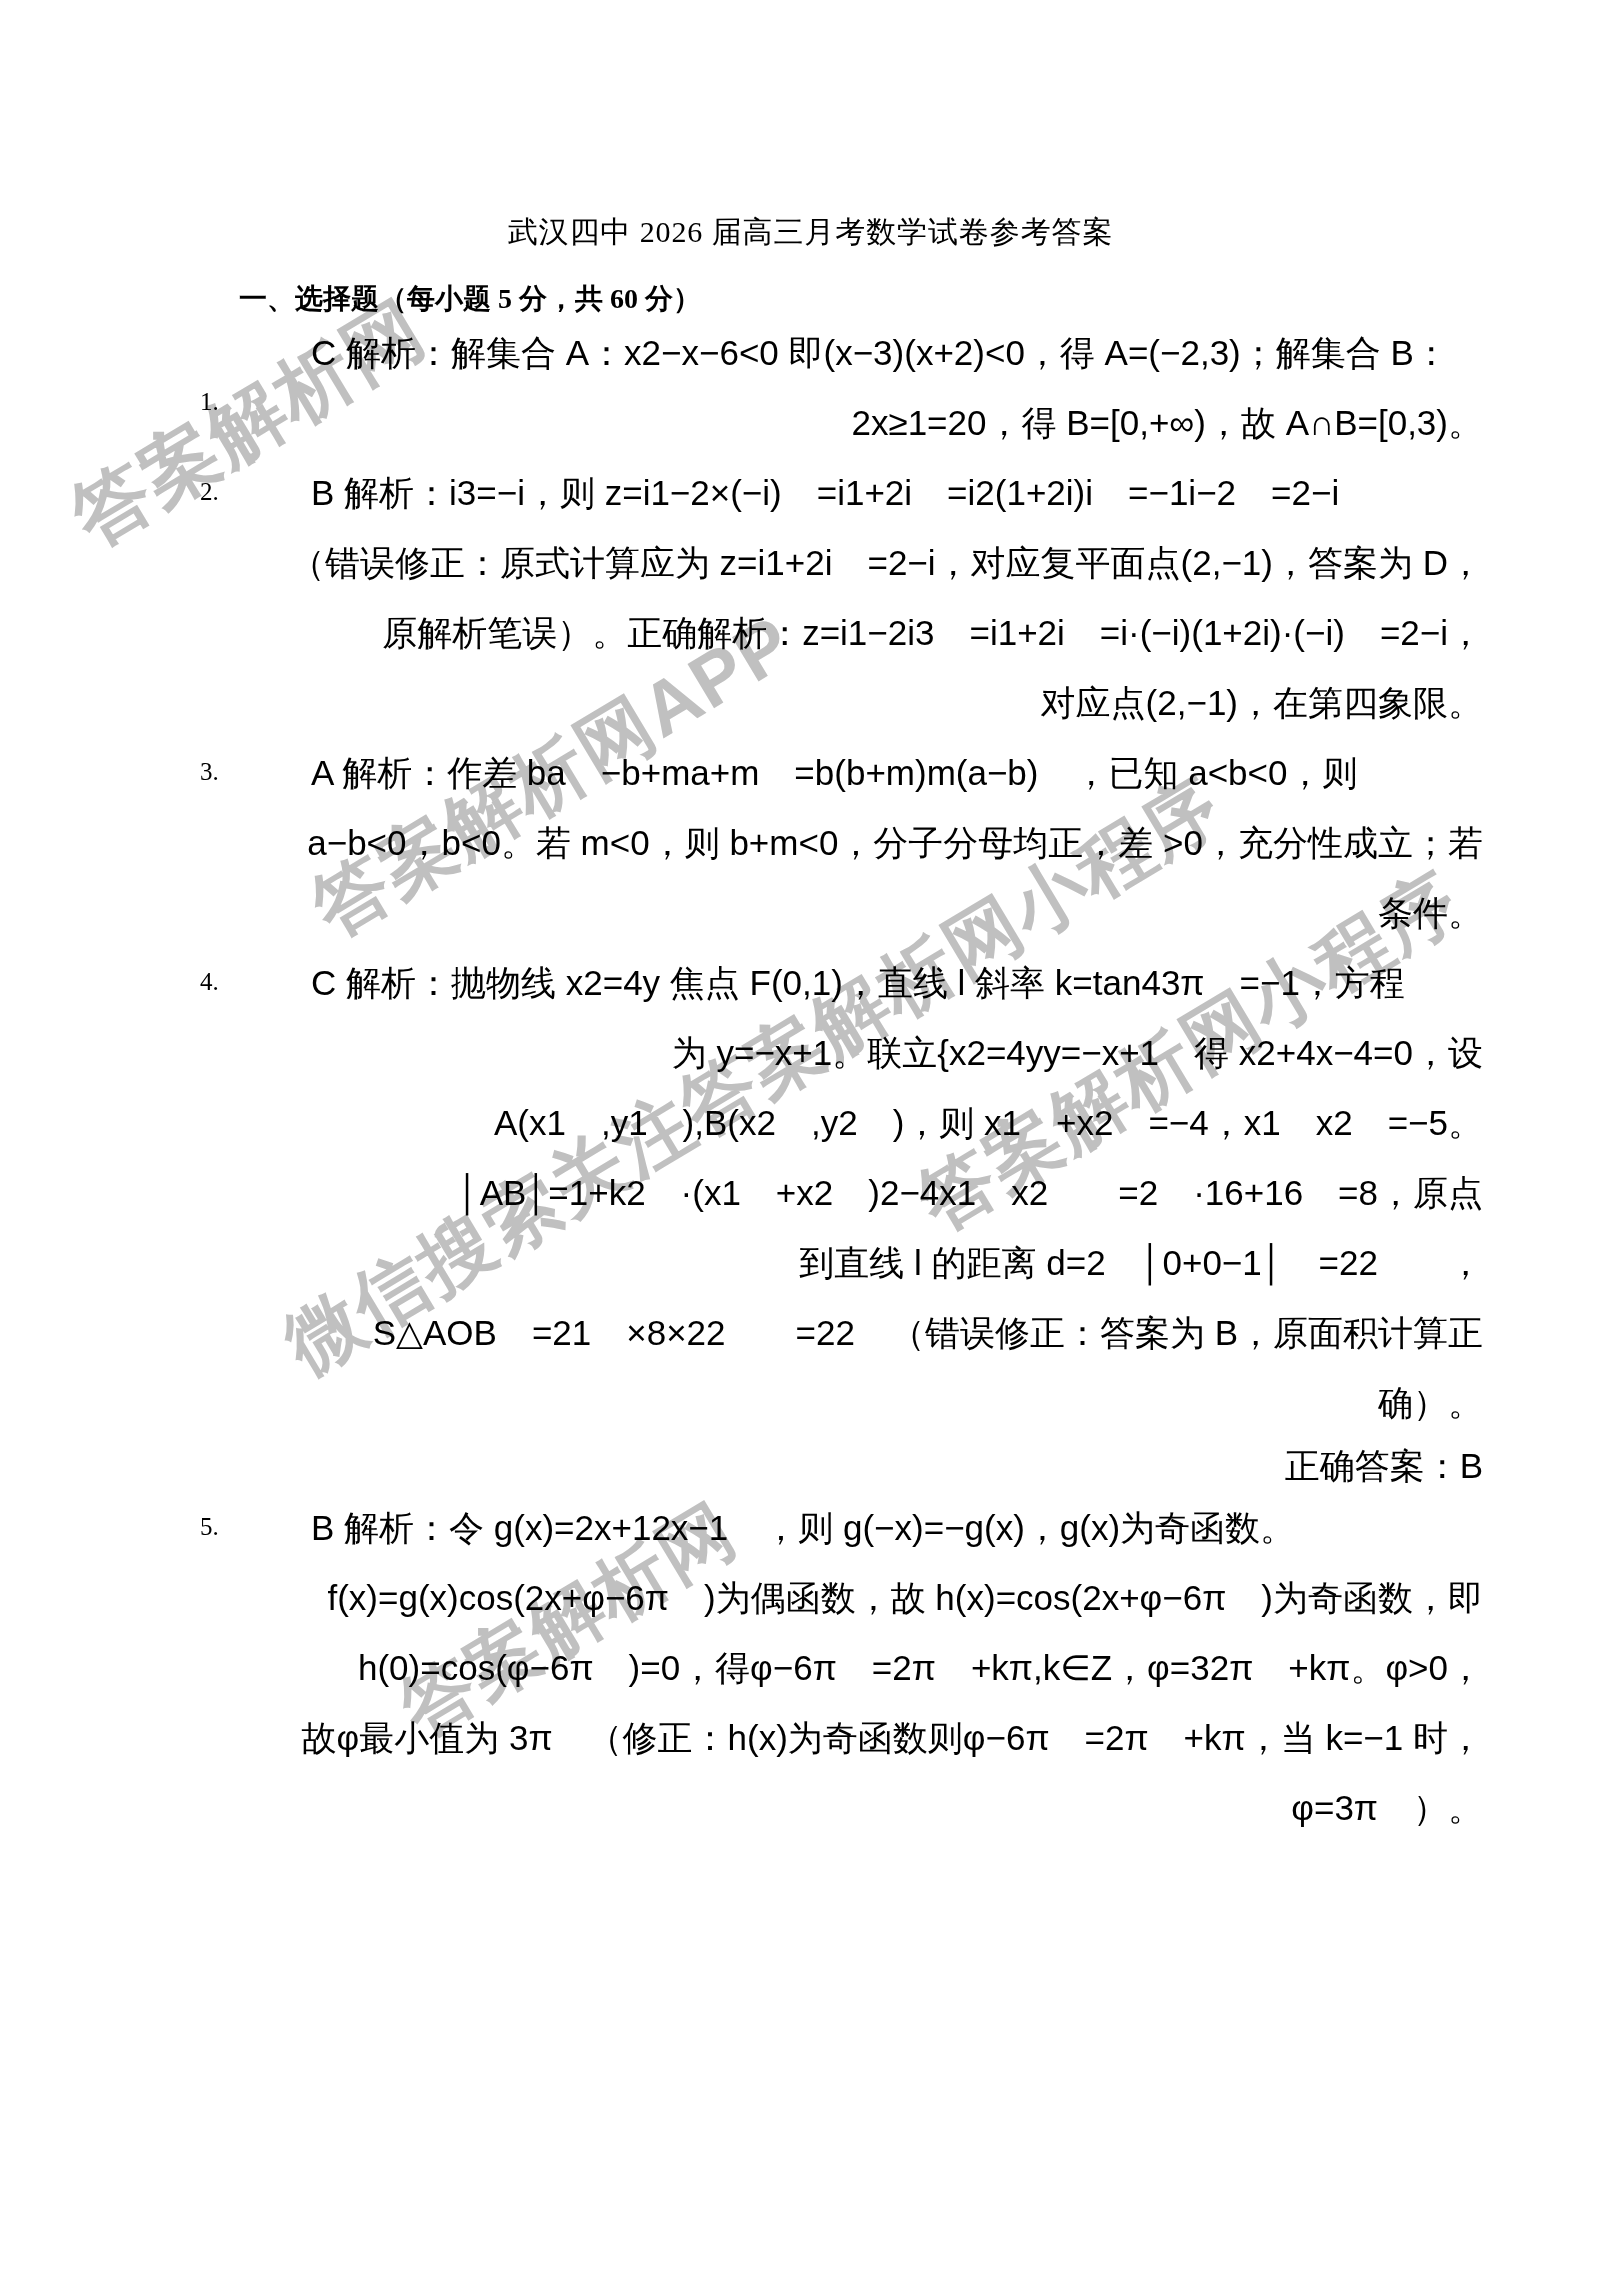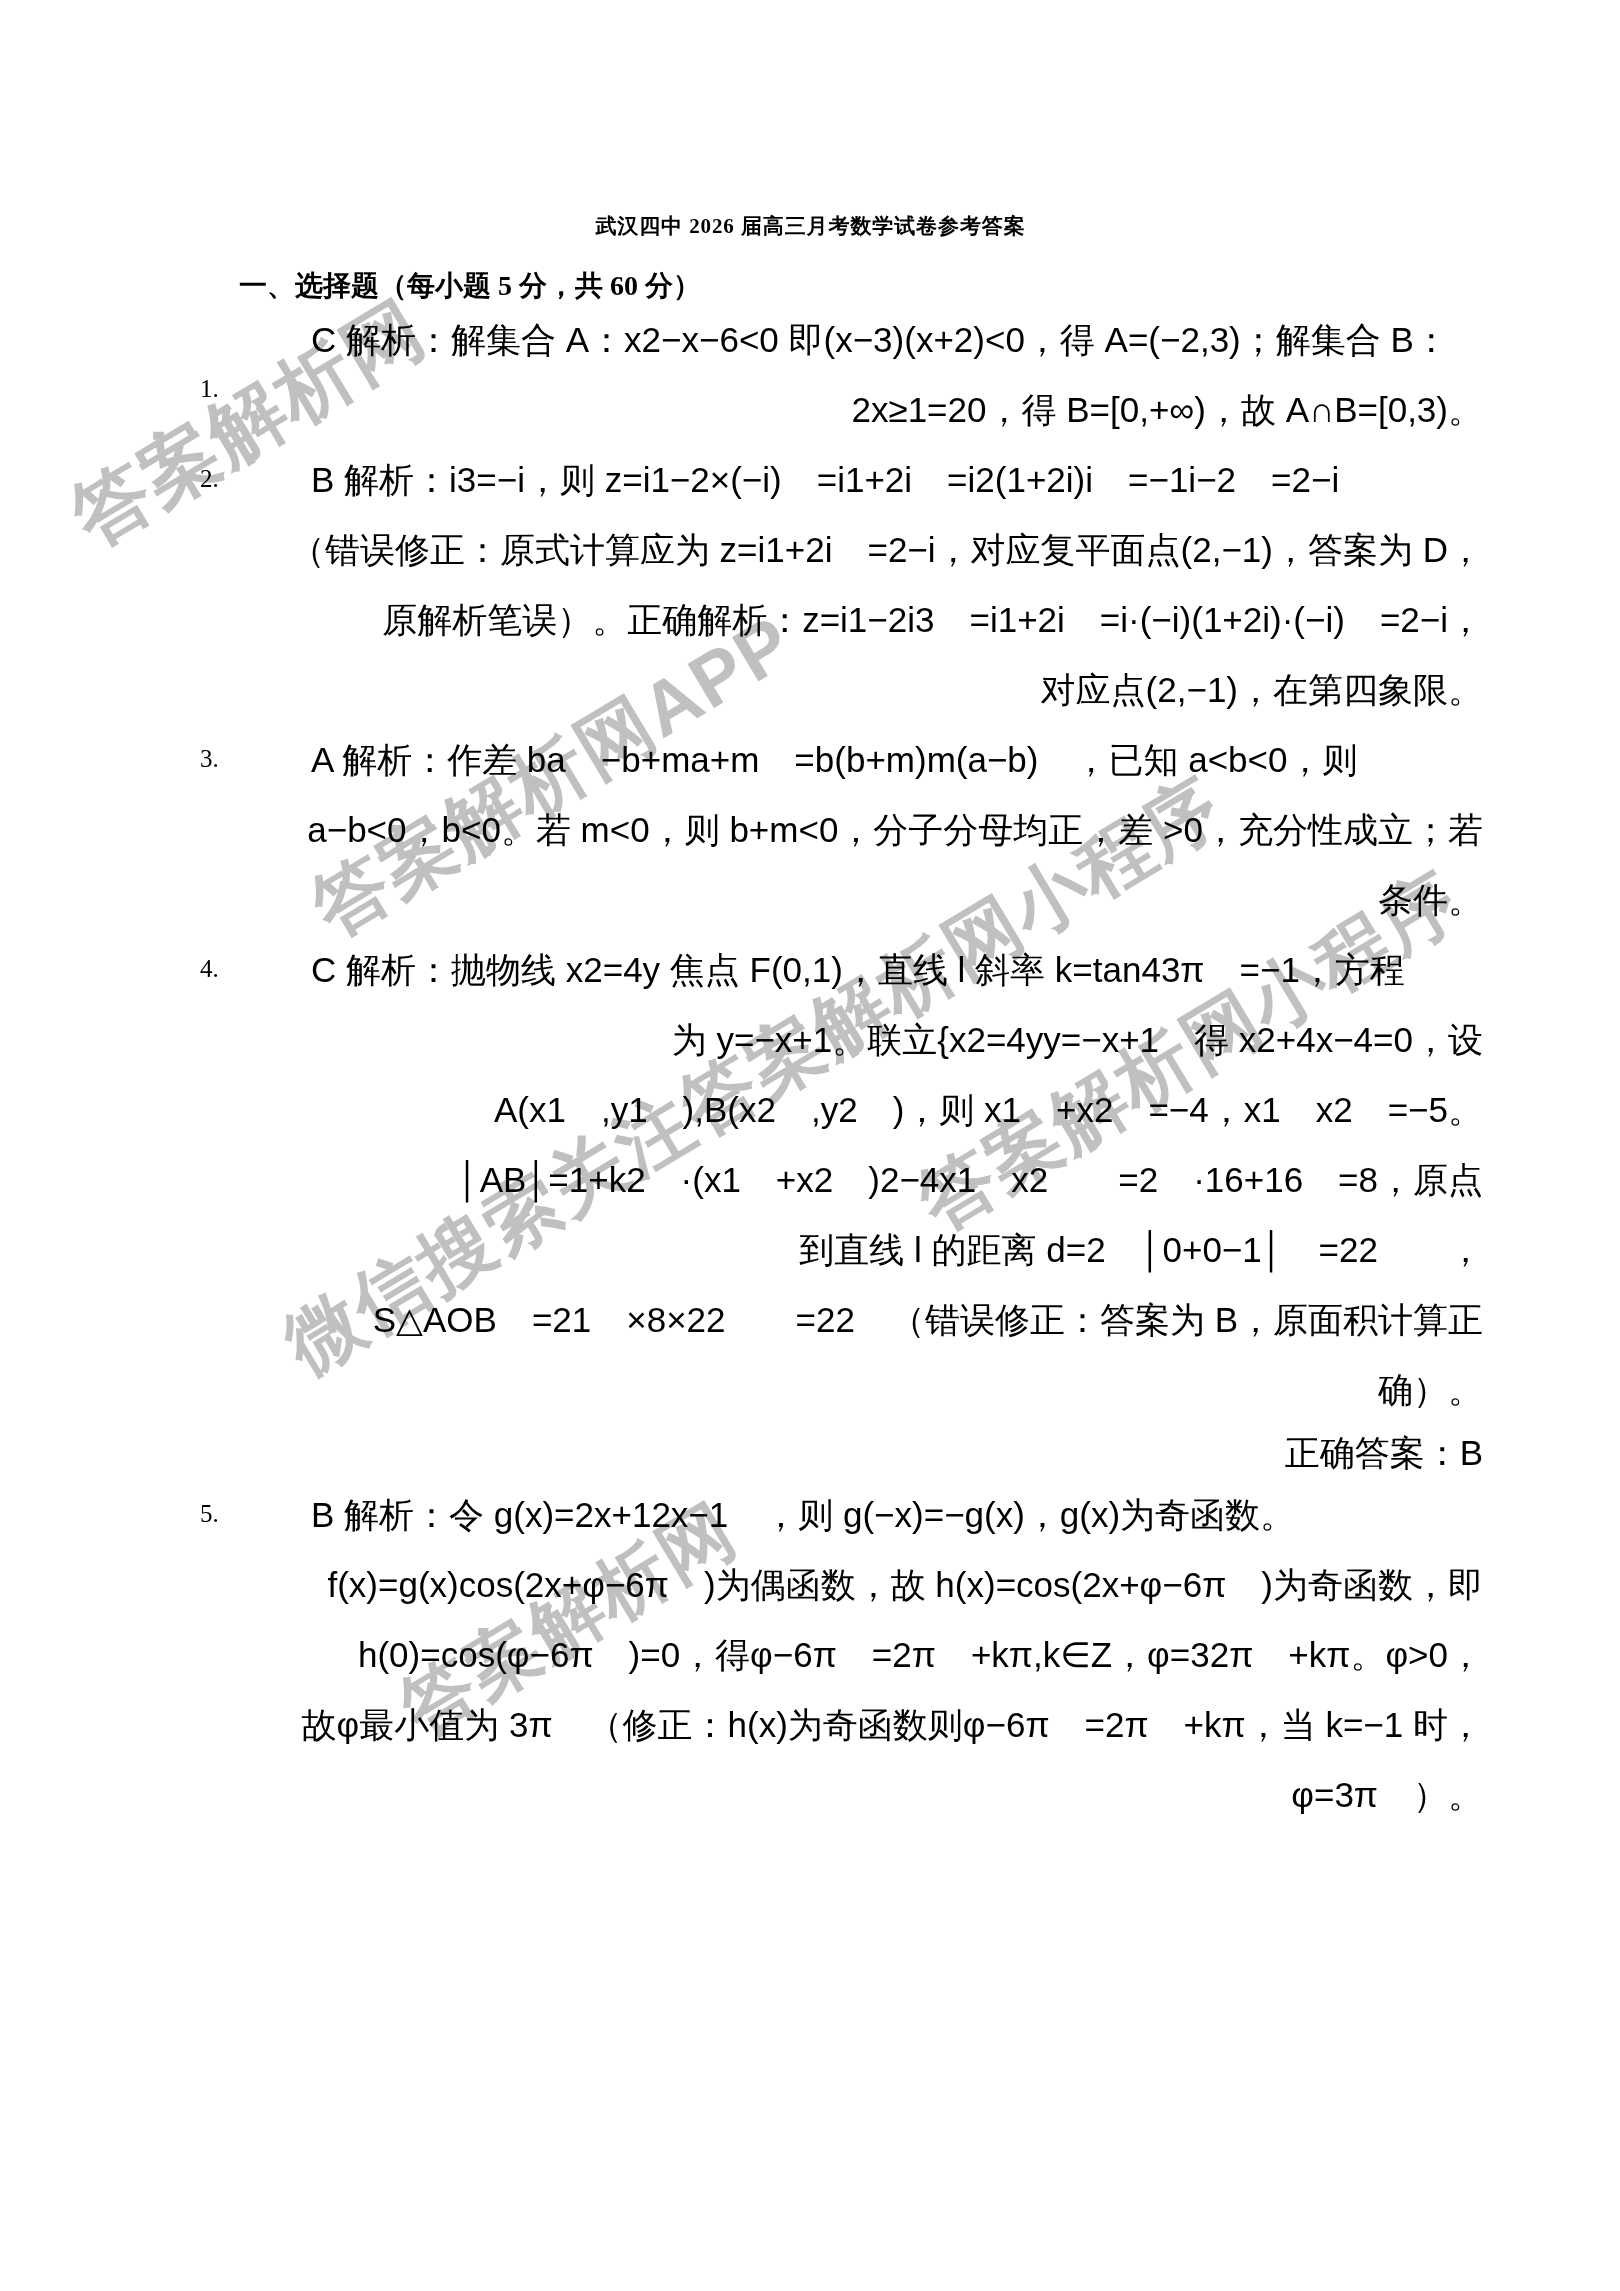--- a/index.html
+++ b/index.html
@@ -40,22 +40,22 @@
   .wm-e { left: 900px; top: 1167px; font-size: 75px; transform: rotate(-31deg); transform-origin: left top; }
 
   
   .content {
     position: relative;
     z-index: 2;
     padding: 0;
   }
   .doc-title {
     text-align: center;
-    font-size: 21px;
-    font-weight: 700;
+    font-size: 30px;
+    font-weight: 400;
     letter-spacing: 0.9px;
     margin: 0;
     padding: 212px 0 0 0;
     font-family: "Liberation Serif", "DejaVu Serif", serif;
   }
   .section-head {
     font-size: 28px;
     font-weight: 700;
     margin: 0;
     padding: 27px 0 0 239px;

